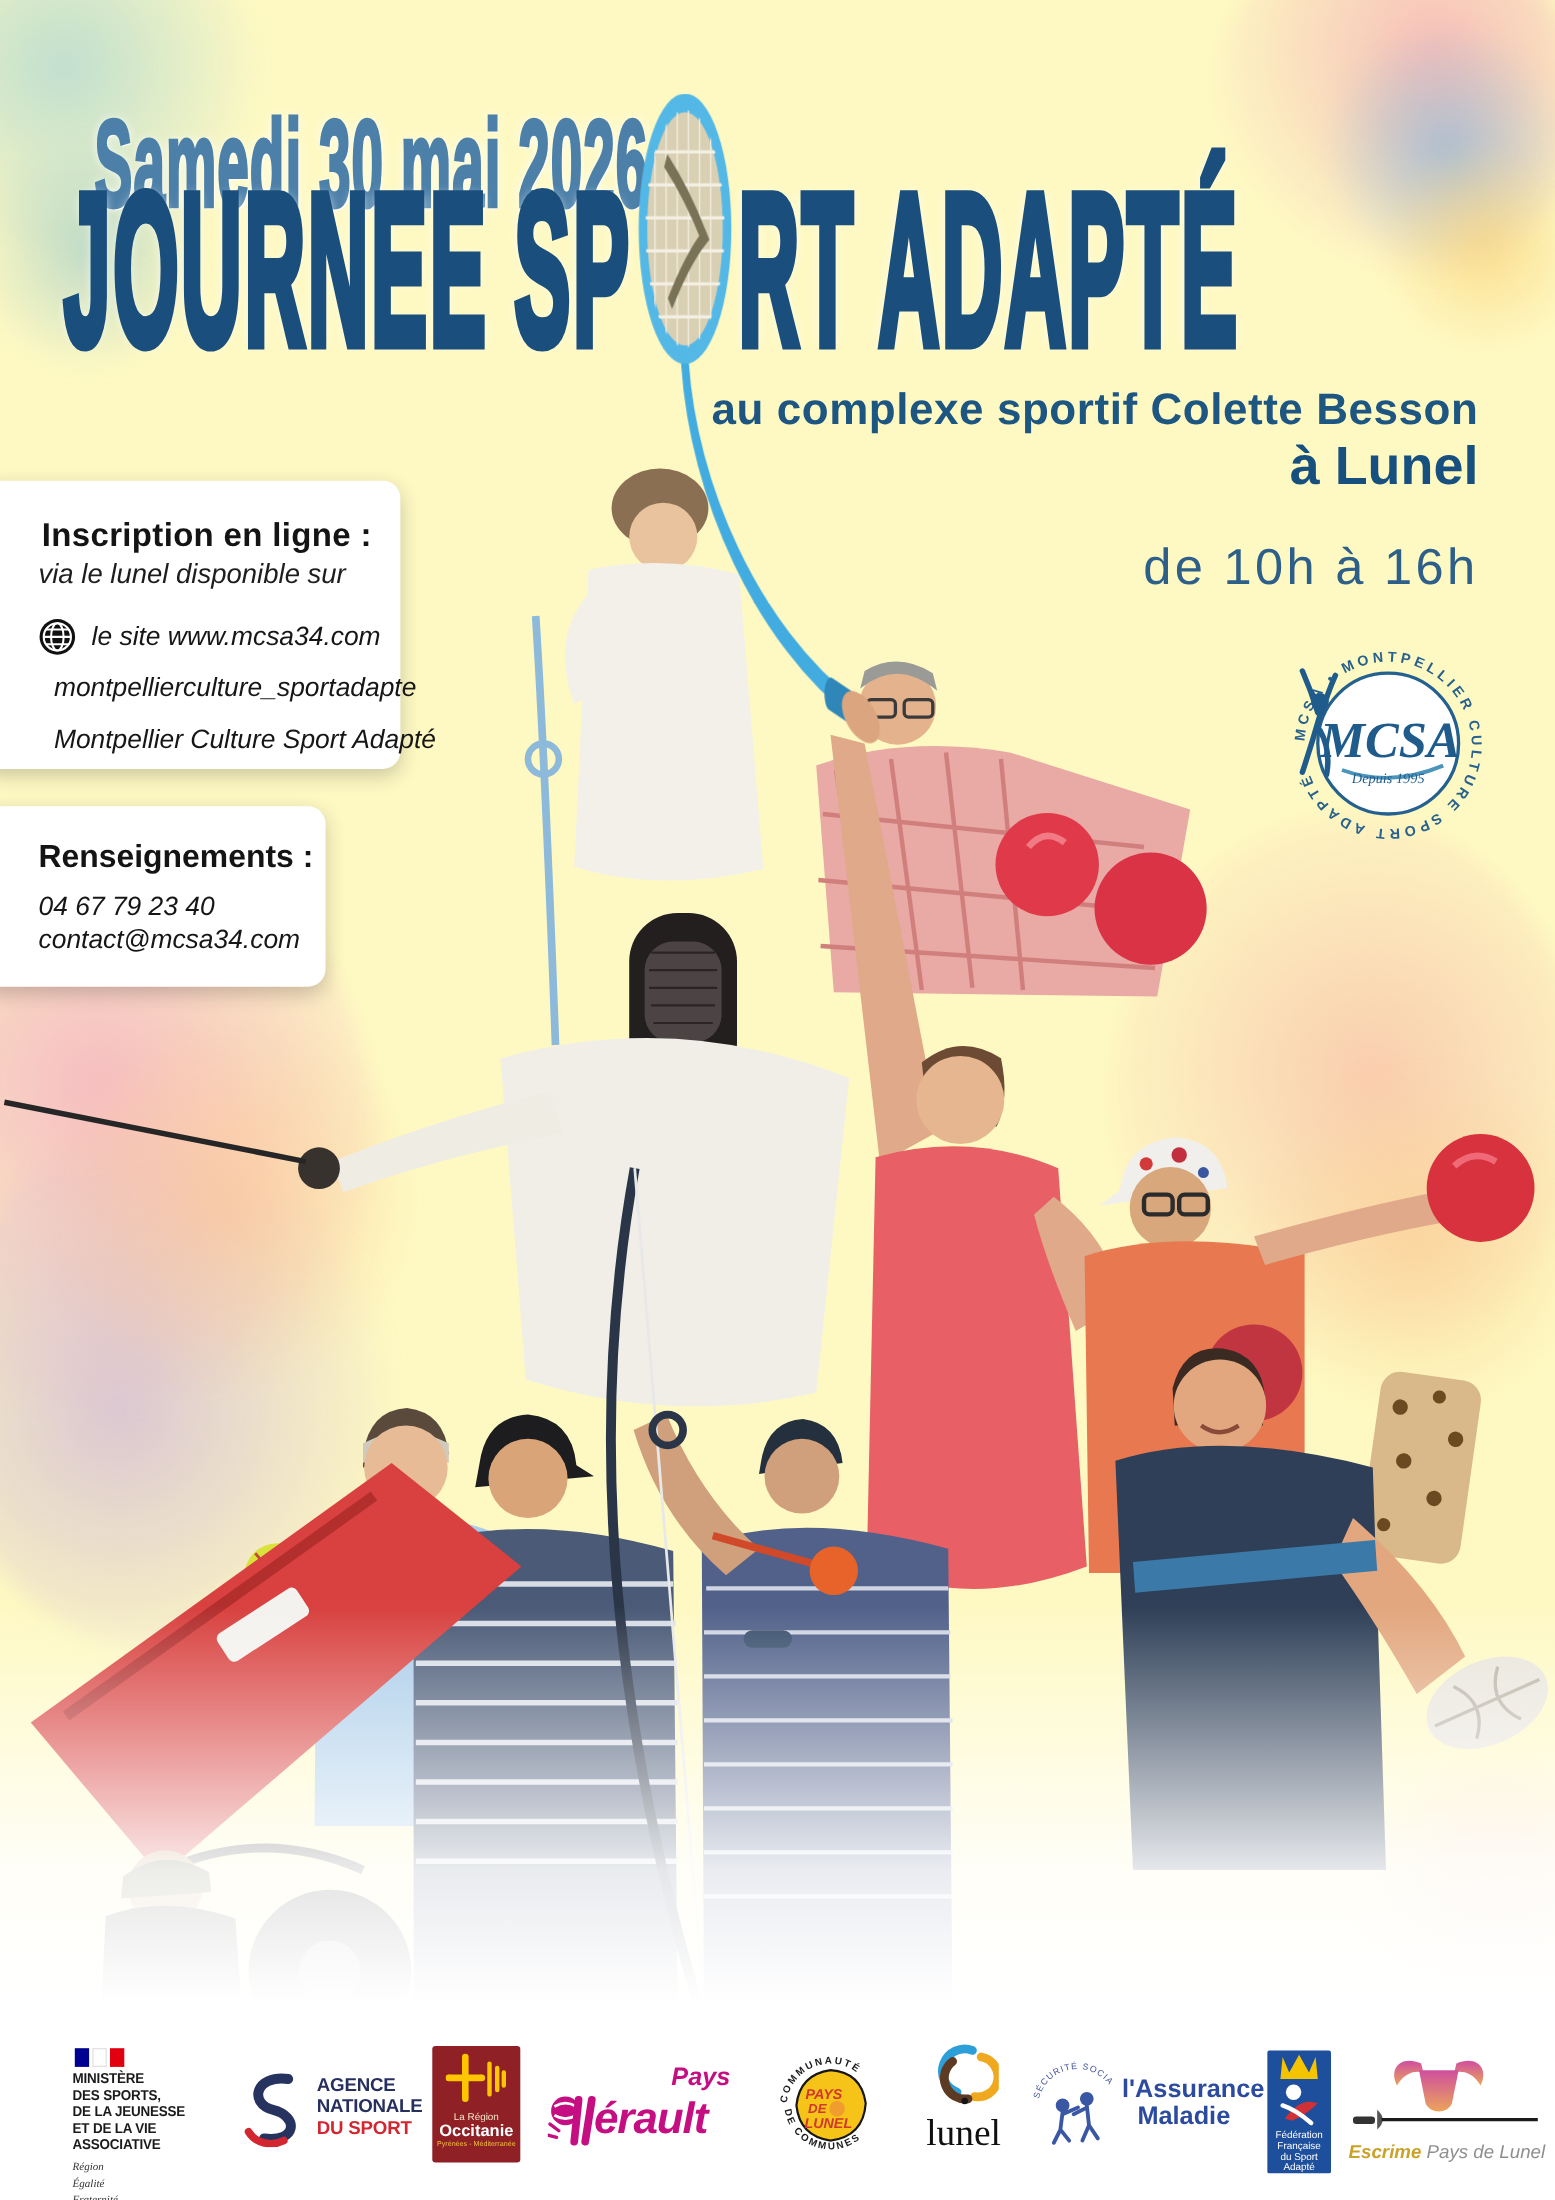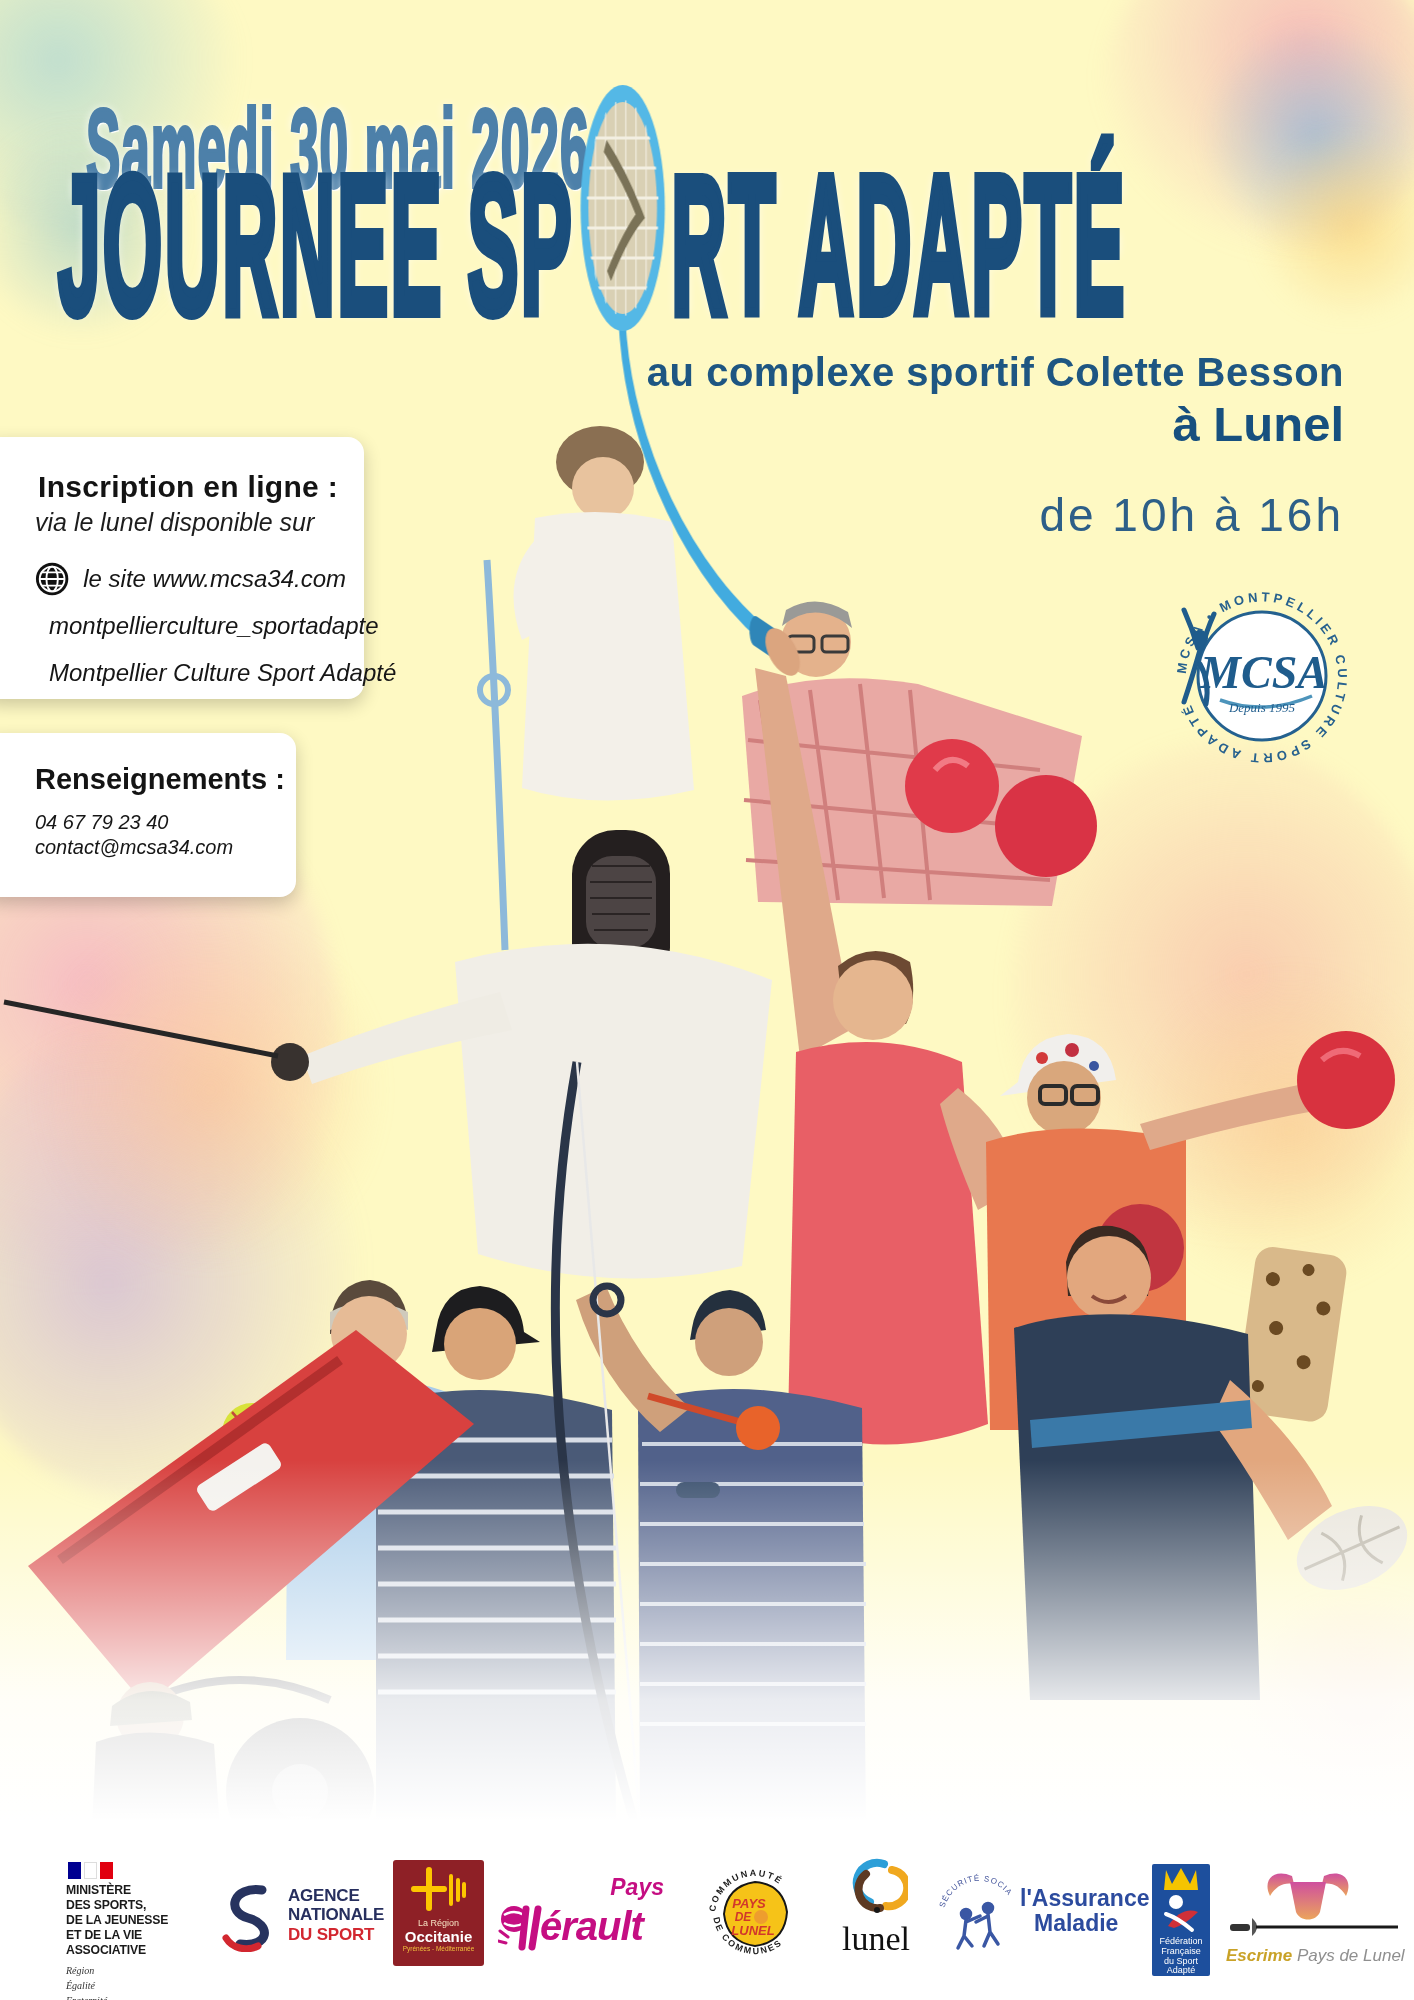--- a/index.html
+++ b/index.html
@@ -44,38 +44,38 @@
 
   
   .card{position:absolute;background:#fff;border-radius:16px;box-shadow:0 6px 18px rgba(0,0,0,.20);z-index:5;}
   .card1{left:-18px;top:437px;width:382px;height:262px;padding:30px 18px 0 53px;}
   .card1 h2{margin:3px;font-size:30px;font-weight:800;color:#141414;letter-spacing:.3px;}
   .card1 .sub{margin:4px 0 24px 0;font-size:25px;font-style:italic;color:#1d1d1d;}
   .linkrow{display:flex;align-items:center;gap:14px;margin-bottom:11px;}
   .linkrow .lbl{font-size:24px;font-style:italic;color:#161616;white-space:nowrap;}
   .card2{left:-18px;top:733px;width:314px;height:164px;padding:30px 10px 0 53px;}
   .card2 h2{margin:0 0 14px 0;font-size:29px;font-weight:800;color:#141414;}
-  .card2 .c-line{font-size:20px;font-style:italic;color:#161616;line-height:1.25;}
+  .card2 .c-line{font-size:24px;font-style:italic;color:#161616;line-height:1.25;}
 
   
   .mcsa{position:absolute;left:1162px;top:576px;z-index:4;}
 
   
   .strip{position:absolute;left:0;top:1848px;width:1414px;height:152px;background:#fff;z-index:6;}
   .sp{position:absolute;}
   .ministere{left:66px;top:14px;width:140px;}
   .flag{display:flex;gap:3px;margin:0 0 4px 2px;}
   .flag span{display:block;width:13px;height:17px;}
   .fb{background:#000091;}.fw{background:#fff;border:1px solid #ddd;}.fr{background:#e1000f;}
   .min-lines{font-size:13px;font-weight:800;color:#1a1a1a;line-height:1.15;letter-spacing:-.2px;transform:scaleX(.94);transform-origin:left top;}
   .motto{margin-top:5px;font-family:"Liberation Serif",serif;font-style:italic;font-size:10px;color:#333;line-height:1.5;}
   .agence{left:218px;top:30px;display:flex;align-items:center;gap:8px;}
   .ans-txt{font-size:17px;font-weight:800;line-height:1.12;color:#272f5e;letter-spacing:-.2px;}
   .ans-red{color:#d22730;}
-  .occitanie{left:393px;top:12px;width:91px;height:106px;background:#8e2026;border-radius:3px;padding-top:6px;text-align:center;}
+  .occitanie{left:393px;top:12px;width:80px;height:106px;background:#8e2026;border-radius:3px;padding-top:6px;text-align:center;}
   .occ-small{font-size:9px;color:#f6e3c3;margin-top:2px;}
   .occ-name{font-size:15px;font-weight:700;color:#fff;}
   .occ-sub{font-size:6.5px;color:#f0c03c;}
   .herault{left:498px;top:26px;width:176px;}
   .her-sport{font-size:23px;font-weight:800;font-style:italic;color:#c50e82;text-align:right;padding-right:10px;}
   .her-row{display:flex;align-items:center;}
   .her-name{font-size:40px;font-weight:800;font-style:italic;color:#c50e82;letter-spacing:-1px;margin-left:-4px;}
   .pays{left:703px;top:14px;}
   .lunelv{left:826px;top:10px;width:100px;text-align:center;}
   .lunel-name{font-family:"Liberation Serif",serif;font-size:34px;color:#101010;margin-top:-4px;}

